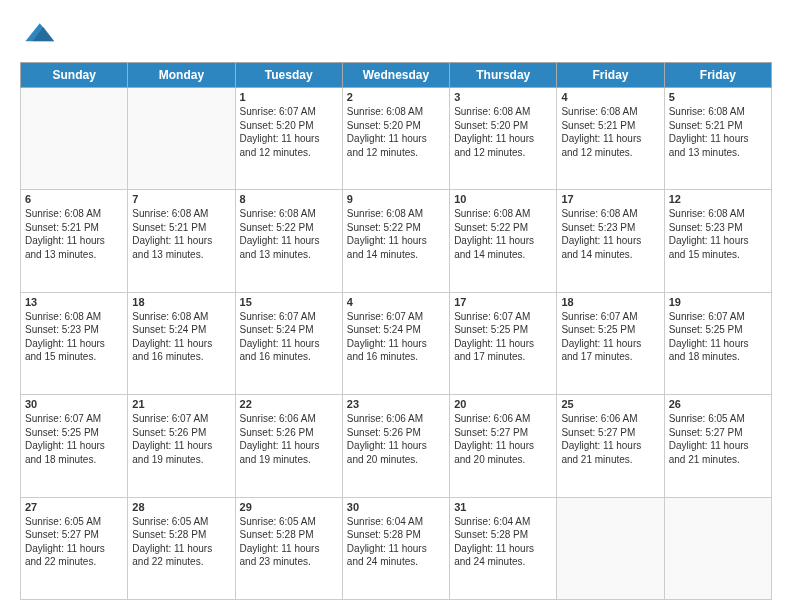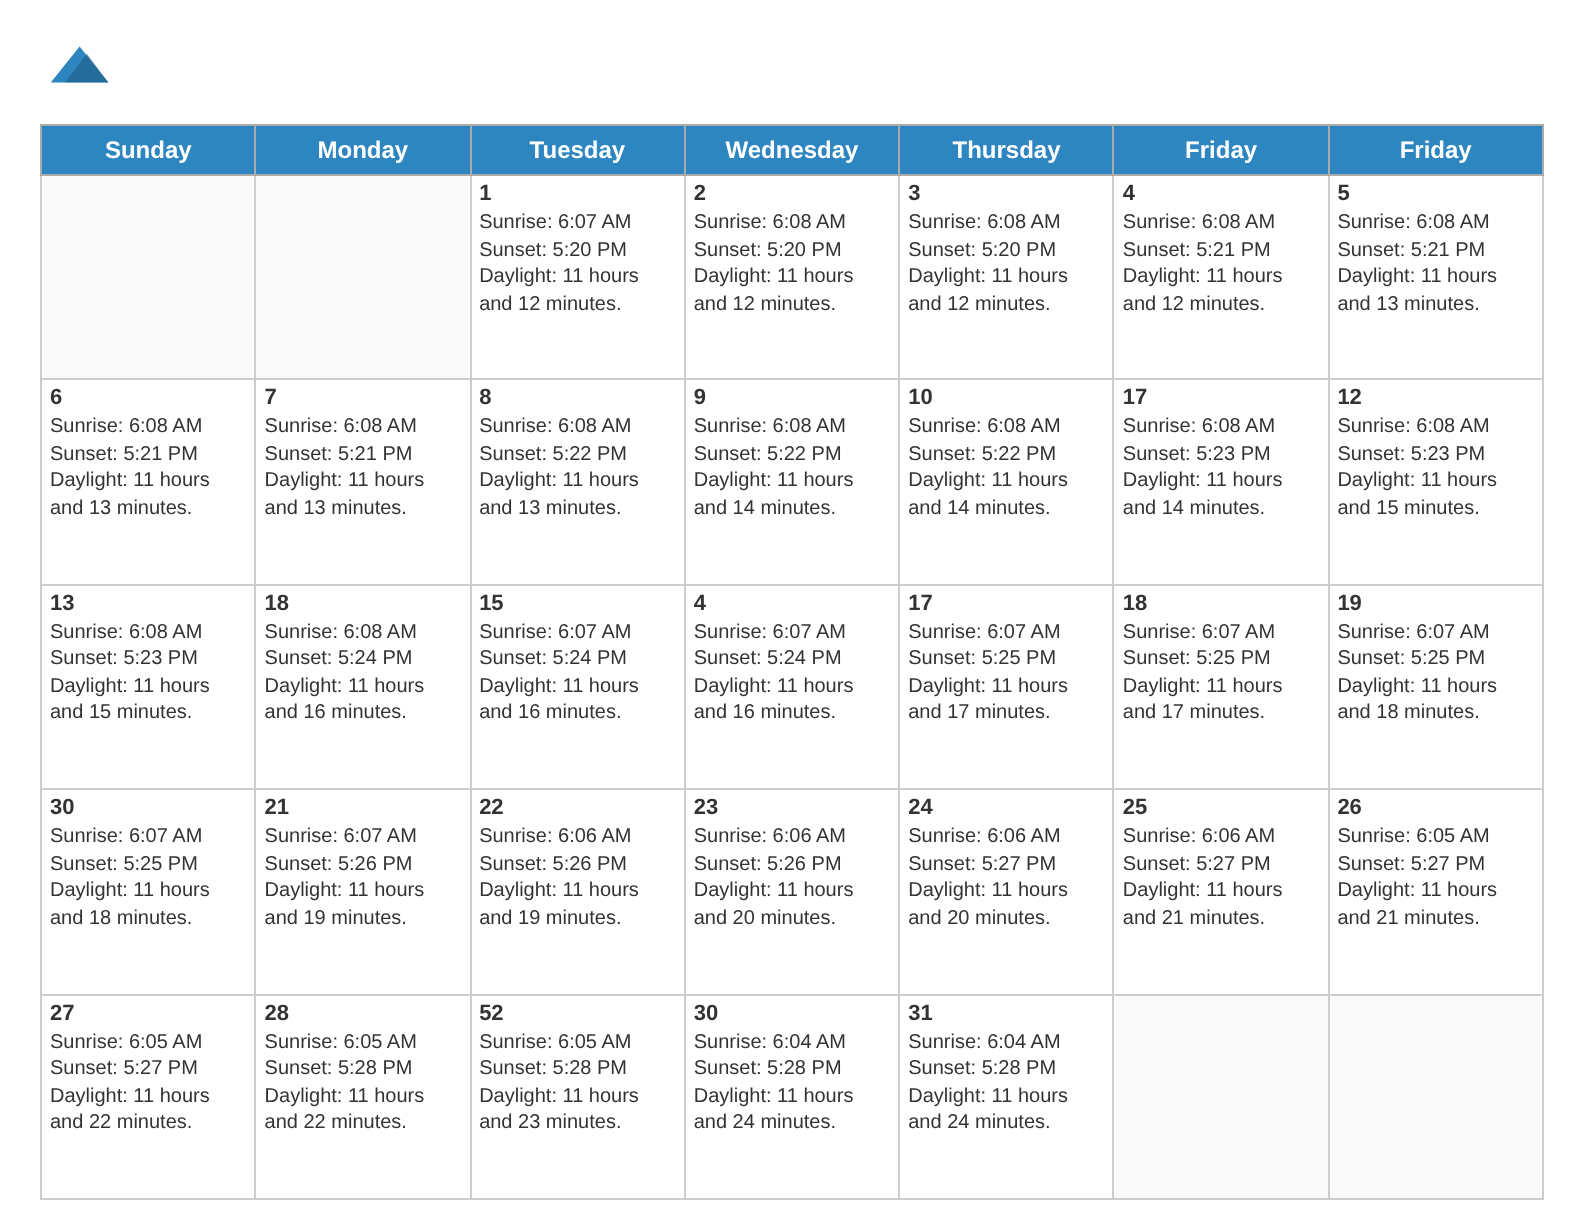--- a/index.html
+++ b/index.html
@@ -276,21 +276,21 @@
 Sunset: 5:26 PM
 Daylight: 11 hours and 19 minutes.</div>
           </td>
           <td>
             <span class="day-num">23</span>
             <div class="day-info" style="white-space: pre-line;">Sunrise: 6:06 AM
 Sunset: 5:26 PM
 Daylight: 11 hours and 20 minutes.</div>
           </td>
           <td>
-            <span class="day-num">24</span>
+            <span class="day-num">20</span>
             <div class="day-info" style="white-space: pre-line;">Sunrise: 6:06 AM
 Sunset: 5:27 PM
 Daylight: 11 hours and 20 minutes.</div>
           </td>
           <td>
             <span class="day-num">25</span>
             <div class="day-info" style="white-space: pre-line;">Sunrise: 6:06 AM
 Sunset: 5:27 PM
 Daylight: 11 hours and 21 minutes.</div>
           </td>
@@ -308,21 +308,21 @@
 Sunset: 5:27 PM
 Daylight: 11 hours and 22 minutes.</div>
           </td>
           <td>
             <span class="day-num">28</span>
             <div class="day-info" style="white-space: pre-line;">Sunrise: 6:05 AM
 Sunset: 5:28 PM
 Daylight: 11 hours and 22 minutes.</div>
           </td>
           <td>
-            <span class="day-num">52</span>
+            <span class="day-num">29</span>
             <div class="day-info" style="white-space: pre-line;">Sunrise: 6:05 AM
 Sunset: 5:28 PM
 Daylight: 11 hours and 23 minutes.</div>
           </td>
           <td>
             <span class="day-num">30</span>
             <div class="day-info" style="white-space: pre-line;">Sunrise: 6:04 AM
 Sunset: 5:28 PM
 Daylight: 11 hours and 24 minutes.</div>
           </td>

